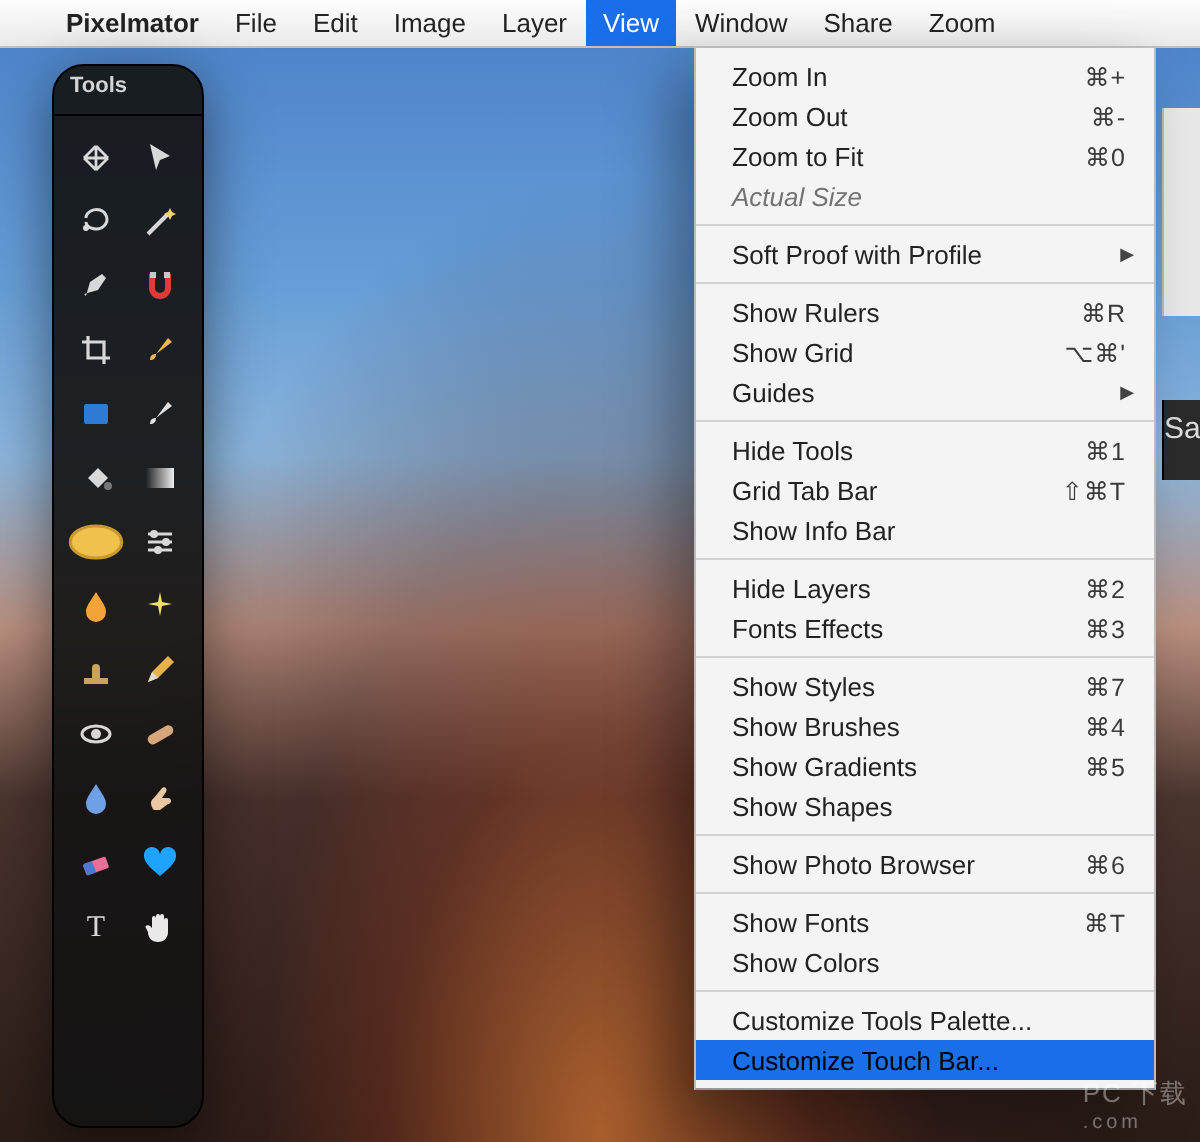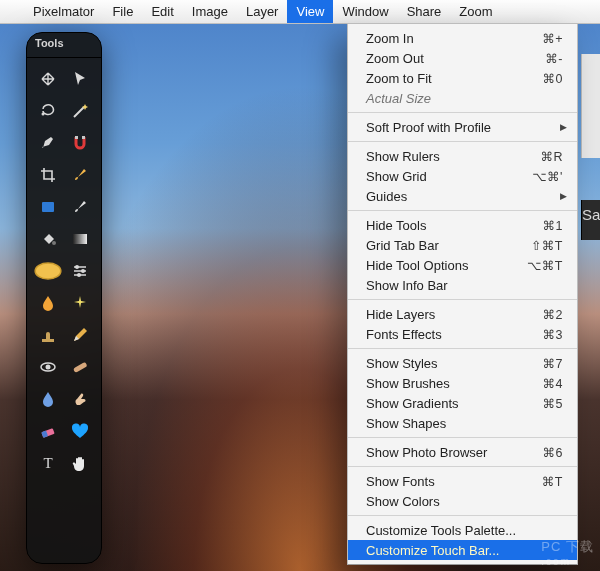--- a/index.html
+++ b/index.html
@@ -8,42 +8,42 @@
    radial-gradient(ellipse at 50% 100%, rgba(255,140,60,0.6) 0%, rgba(120,50,30,0.5) 25%, rgba(60,30,30,0.3) 40%, transparent 60%),
    linear-gradient(to bottom, #4a80c8 0%, #679ed7 25%, #8bb5dc 40%, #b98f7e 55%, #4a342e 70%, #2a1c16 100%);
 }
 
 #menubar{position:absolute;top:0;left:0;right:0;height:23px;
   background:linear-gradient(to bottom,#fdfdfd,#eaeaea);
   border-bottom:1px solid #c1c1c1;display:flex;align-items:center;
   font-size:13px;color:#222;}
 #menubar .apple{width:24px;text-align:center;font-size:14px;}
 #menubar .m{padding:0 9px;height:100%;line-height:23px;}
-#menubar .m.app{font-weight:400;}
+#menubar .m.app{font-weight:700;}
 #menubar .m.sel{background:#1a6fe8;color:#fff;}
 
 #tools{position:absolute;top:32px;left:26px;width:74px;height:530px;
   background:rgba(20,20,20,0.92);border:1px solid #000;border-radius:16px;
   box-shadow:0 8px 30px rgba(0,0,0,0.5);}
 #tools .hdr{height:20px;color:#d4d4d4;font-size:11px;font-weight:600;
   padding:4px 0 0 8px;border-bottom:1px solid #000;}
 #tools .grid{display:grid;grid-template-columns:1fr 1fr;gap:2px;padding:6px 6px;}
 #tools .cell{height:30px;display:flex;align-items:center;justify-content:center;
   border-radius:3px;}
 #tools .cell svg{width:20px;height:20px;display:block;}
 
 #drop{position:absolute;top:23px;left:347px;width:229px;
   background:#f4f4f4;border:1px solid #bcbcbc;border-bottom:1px solid #999;
   box-shadow:-12px 14px 28px rgba(0,0,0,0.35);
   font-size:13px;color:#222;padding:4px 0;}
 #drop .it{display:flex;align-items:center;height:20px;padding:0 14px 0 18px;position:relative;}
 #drop .it .lab{flex:1;white-space:nowrap;}
 #drop .it .sc{color:#3a3a3a;font-size:12.5px;letter-spacing:0.5px;}
 #drop .it.dis .lab,#drop .it.dis .sc{color:#737373;font-style:italic;}
-#drop .it.hov{background:#1a6fe8;color:#fef9c3;}
+#drop .it.hov{background:#1a6fe8;color:#000000;}
 #drop hr{border:0;border-top:1px solid #d2d2d2;margin:4px 0;}
 #drop .sub::after{content:"▶";font-size:9px;color:#444;position:absolute;right:10px;top:5px;}
 
 #wm{position:absolute;right:6px;bottom:4px;color:rgba(255,255,255,0.38);font-size:13px;letter-spacing:1px;}
 #wm .s{font-size:10px;display:block;letter-spacing:2px;}
 
 
 .bgwin{position:absolute;right:0;top:54px;width:18px;height:104px;background:#e8e8e8;border-left:1px solid #bbb;}
 .bgwin2{position:absolute;right:0;top:200px;width:18px;height:34px;background:#2b2b2b;border-left:1px solid #000;color:#ddd;font-size:15px;text-align:center;padding-top:6px;}
 </style>
@@ -258,24 +258,20 @@
       <hr>
       <div class="it">
         <span class="lab">Hide Tools</span>
         <span class="sc">⌘1</span>
       </div>
       <div class="it">
         <span class="lab">Grid Tab Bar</span>
         <span class="sc">⇧⌘T</span>
       </div>
       <div class="it">
-        <span class="lab">Hide Tool Options</span>
-        <span class="sc">⌥⌘T</span>
-      </div>
-      <div class="it">
         <span class="lab">Show Info Bar</span>
       </div>
       <hr>
       <div class="it">
         <span class="lab">Hide Layers</span>
         <span class="sc">⌘2</span>
       </div>
       <div class="it">
         <span class="lab">Fonts Effects</span>
         <span class="sc">⌘3</span>

